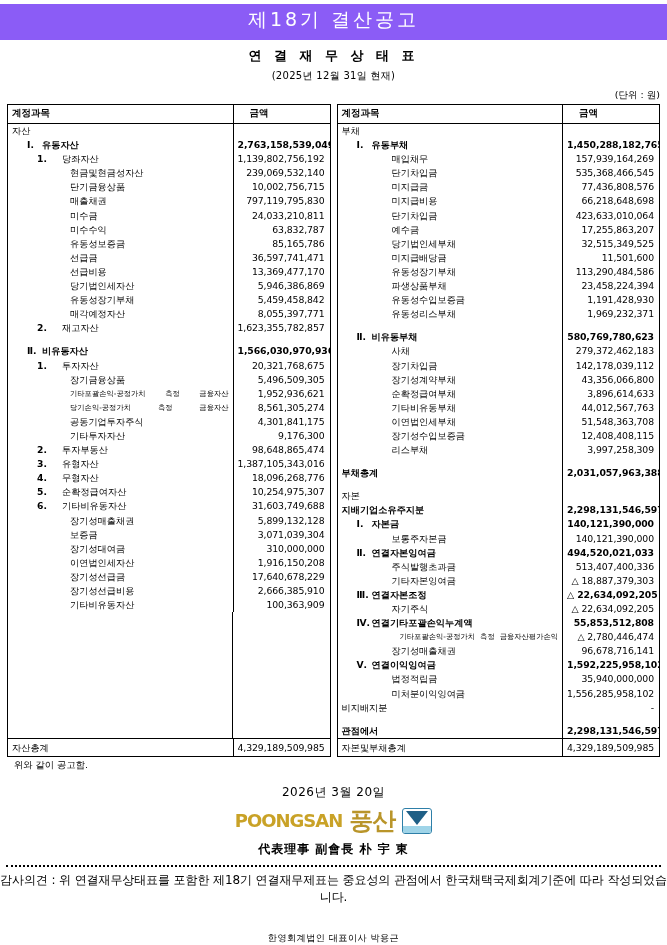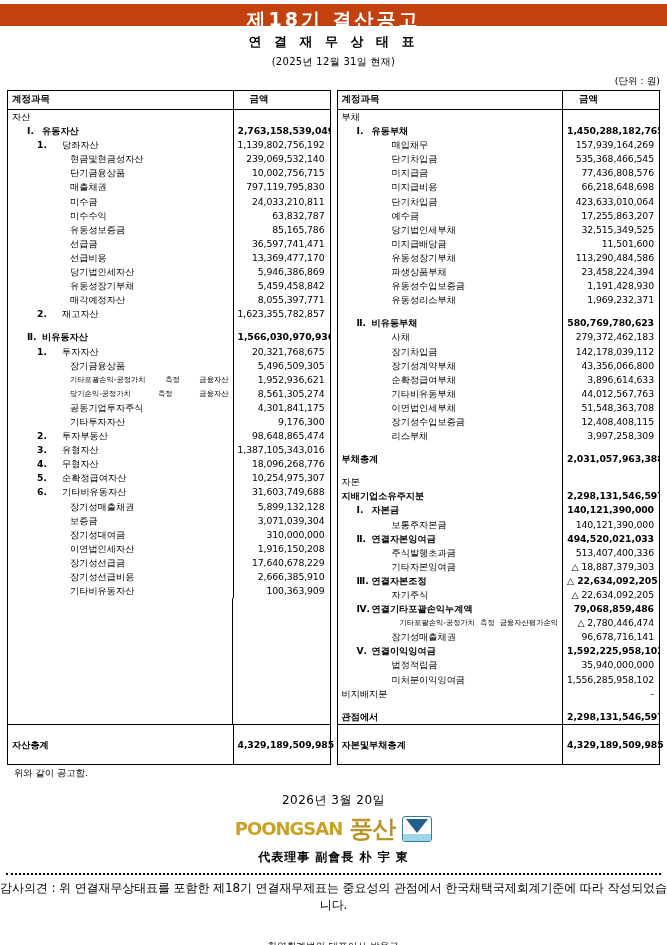--- a/index.html
+++ b/index.html
@@ -11,27 +11,27 @@
     width: 667px;
     height: 945px;
     font-family: "DejaVu Sans", "Liberation Sans", sans-serif;
     color: #000000;
     overflow: hidden;
     position: relative;
   }
 
   
   .title-banner {
-    background: #c2410c;
+    background: #8b5cf6;
     color: #ffffff;
     text-align: center;
-    height: 22px;
+    height: 36px;
     line-height: 30px;
     font-size: 19px;
-    font-weight: bold;
+    font-weight: normal;
     letter-spacing: 3px;
     margin: 4px 0 0 0;
   }
   .subtitle {
     text-align: center;
     font-size: 13px;
     font-weight: bold;
     letter-spacing: 4px;
     margin-top: 7px;
   }
@@ -139,23 +139,23 @@
   .pad2 { padding-left: 25px; }
   .pad3 { padding-left: 33px; }
 
   tr.spacer td { height: 9px; }
 
   
   tfoot td {
     border-top: 1.3px solid #000;
     height: 17px;
     line-height: 17px;
-    font-weight: bold;
+    font-weight: normal;
     font-size: 9.6px;
-    padding: 11px 4px;
+    padding: 0 4px;
   }
   tfoot td.nm { border-right: 1.2px solid #000; }
   tfoot td.amt { text-align: right; padding-right: 5px; }
 
   .sheet-body { flex: 1 1 auto; display: flex; flex-direction: column; }
   .grow-wrap {
     flex: 1 1 auto;
     display: flex;
   }
   .grow-left { width: 70%; border-right: 1.2px solid #000; }
@@ -919,21 +919,21 @@
               </td>
               <td class="amt">△ 22,634,092,205</td>
             </tr>
             <tr class="row i1 b">
               <td class="nm">
                 <div class="nm-inner pad1">
                   <span class="mark">Ⅳ. </span>
                   <span class="lbl">연결기타포괄손익누계액</span>
                 </div>
               </td>
-              <td class="amt">79,068,859,486</td>
+              <td class="amt">55,853,512,808</td>
             </tr>
             <tr class="row i3">
               <td class="nm">
                 <div class="nm-inner pad3">
                   <span class="mark"></span>
                   <span class="lbl tiny">기타포괄손익-공정가치 측정 금융자산평가손익</span>
                 </div>
               </td>
               <td class="amt">△ 2,780,446,474</td>
             </tr>

